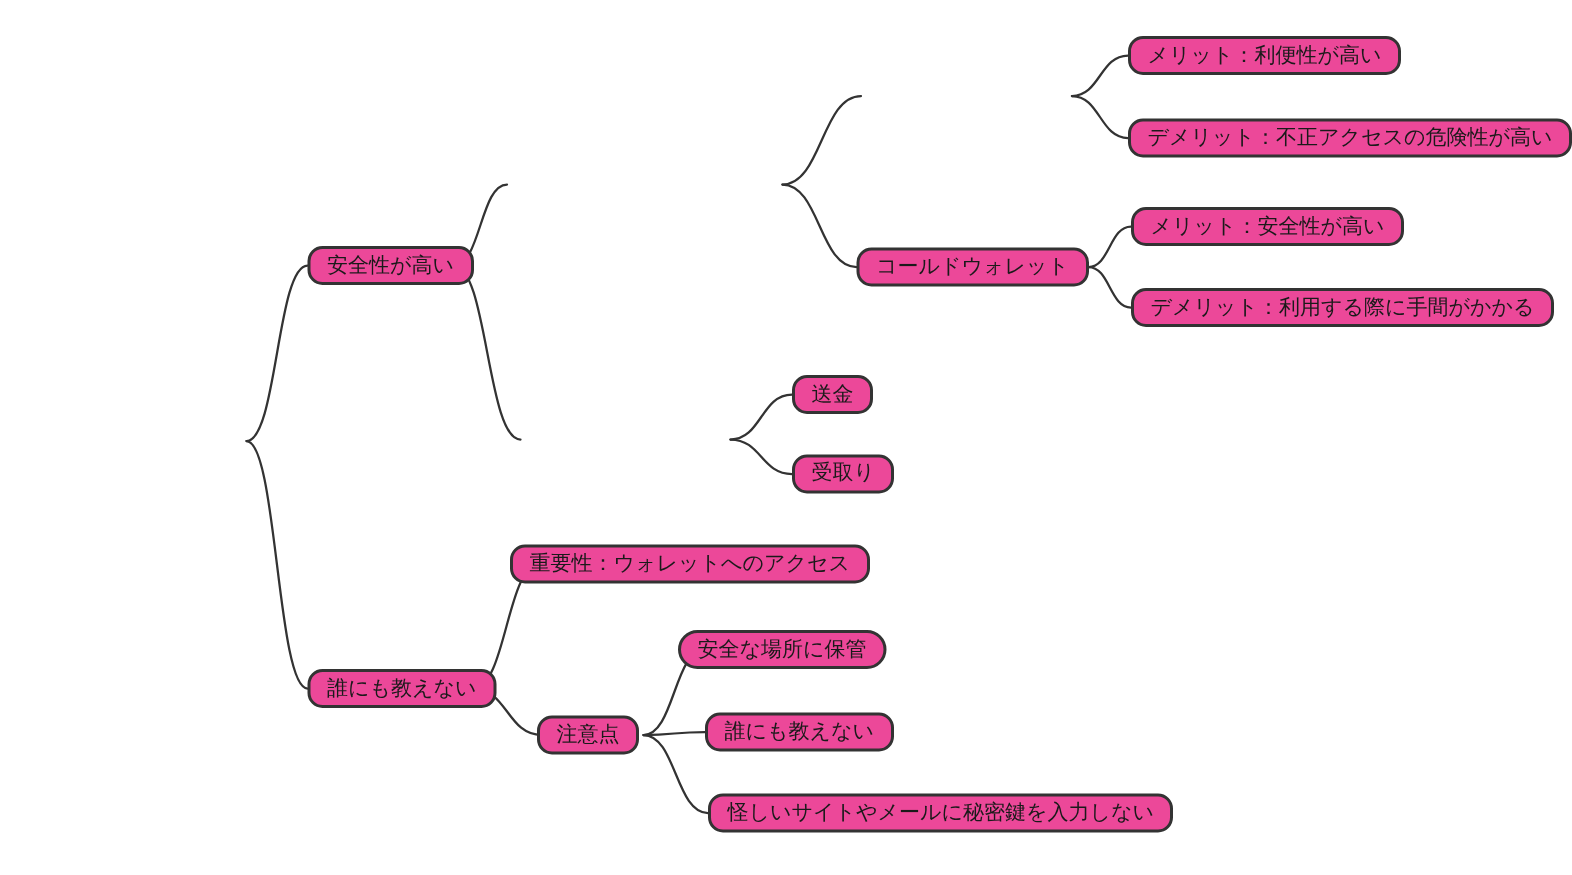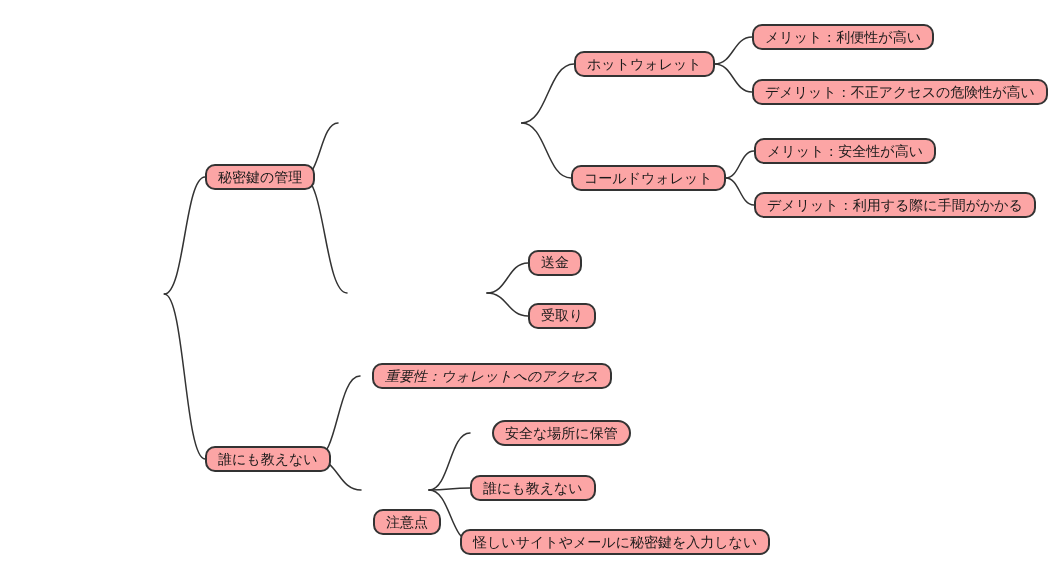--- a/index.html
+++ b/index.html
@@ -25,21 +25,21 @@
   #edges path {
     fill: none;
     stroke: #333333;
     stroke-width: 1.5px;
     stroke-linecap: round;
   }
   .node {
     position: absolute;
     transform: translateY(-50%);
     box-sizing: border-box;
-    background: #fca5a5;
+    background: #ec4899;
     border: 2px solid #333333;
     border-radius: 10px;
     padding: 2px 11px;
     font-size: 14px;
     line-height: 18px;
     color: #1a1a1a;
     white-space: nowrap;
     cursor: default;
   }
 </style>
@@ -62,45 +62,44 @@
       <path d="M 486.96875 293 C 507.484375 293, 507.484375 316, 528 316"></path>
       <path d="M 164.328125 294 C 184.6640625 294, 184.6640625 459, 205 459"></path>
       <path d="M 315.328125 459 C 337.6640625 459, 337.6640625 376, 360 376"></path>
       <path d="M 315.328125 459 C 338.1640625 459, 338.1640625 490, 361 490"></path>
       <path d="M 429 490 C 449.5 490, 449.5 433, 470 433"></path>
       <path d="M 429 490 C 449.5 490, 449.5 488, 470 488"></path>
       <path d="M 429 490 C 450.5 490, 450.5 542, 472 542"></path>
     </svg>
 
 
-  <div class="node" style="left:205px; top:177px;">秘密鍵の管理</div>
+  <div class="node" style="left:205px; top:177px;">安全性が高い</div>
 
 
-  <div class="node" style="left:574px; top:64px;">ホットウォレット</div>
 
   <div class="node" style="left:752px; top:37px;">メリット：利便性が高い</div>
 
   <div class="node" style="left:571px; top:178px;">コールドウォレット</div>
 
   <div class="node" style="left:752px; top:92px;">デメリット：不正アクセスの危険性が高い</div>
 
   <div class="node" style="left:754px; top:151px;">メリット：安全性が高い</div>
 
   <div class="node" style="left:754px; top:205px;">デメリット：利用する際に手間がかかる</div>
 
 
-  <div class="node" style="left:528px; top:263px;font-family:Liberation Serif, serif;">送金</div>
+  <div class="node" style="left:528px; top:263px;">送金</div>
 
   <div class="node" style="left:528px; top:316px;font-family:Liberation Serif, serif;">受取り</div>
 
   <div class="node" style="left:205px; top:459px;">誰にも教えない</div>
 
-  <div class="node" style="left:372px; top:376px;font-style:italic;">重要性：ウォレットへのアクセス</div>
+  <div class="node" style="left:340px; top:376px;">重要性：ウォレットへのアクセス</div>
 
-  <div class="node" style="left:373px; top:490px;margin-top:32px;">注意点</div>
+  <div class="node" style="left:358px; top:490px;">注意点</div>
 
-  <div class="node" style="left:492px; top:433px;border-radius:16px;">安全な場所に保管</div>
+  <div class="node" style="left:452px; top:433px;border-radius:16px;">安全な場所に保管</div>
 
   <div class="node" style="left:470px; top:488px;">誰にも教えない</div>
 
-  <div class="node" style="left:460px; top:542px;">怪しいサイトやメールに秘密鍵を入力しない</div>
+  <div class="node" style="left:472px; top:542px;">怪しいサイトやメールに秘密鍵を入力しない</div>
 
 </div>
 
 </body></html>

